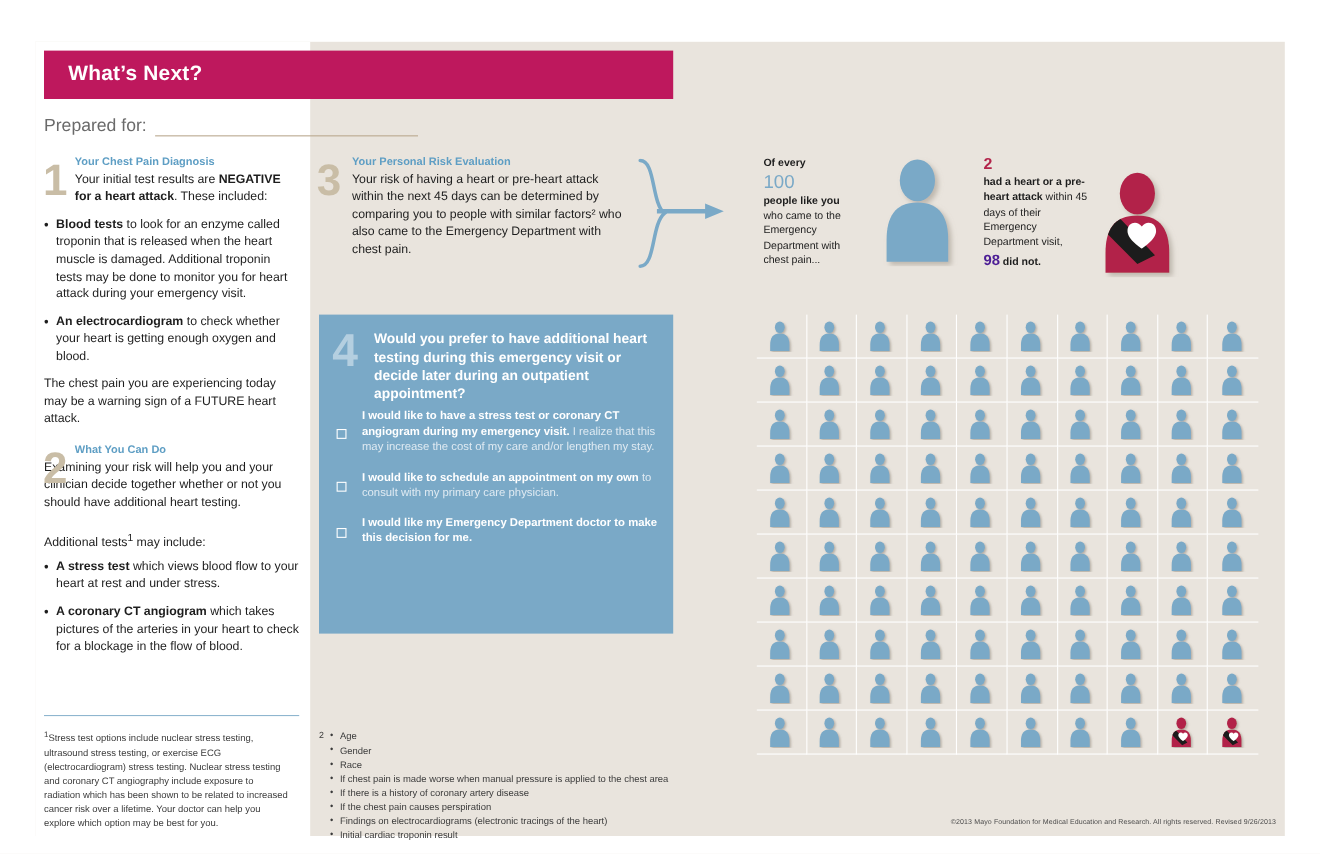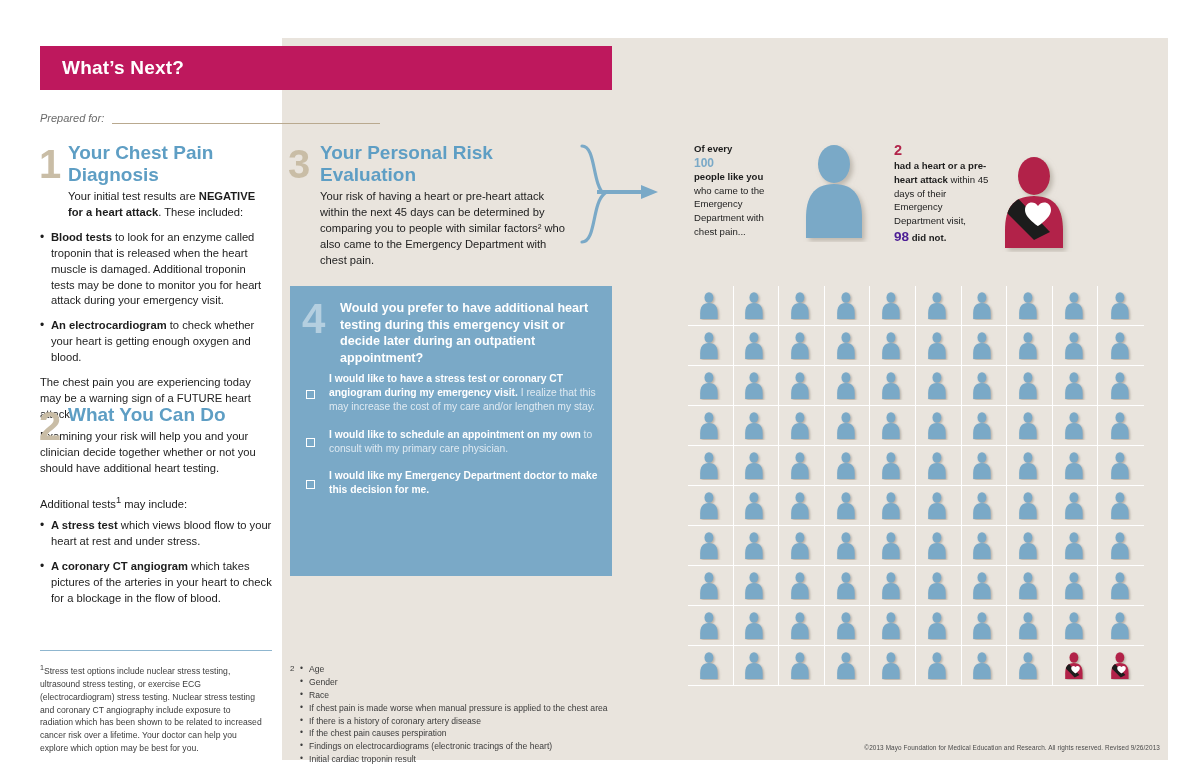--- a/index.html
+++ b/index.html
@@ -40,43 +40,42 @@
   }
 
   
   .prepared-row {
     position: absolute;
     left: 8px; top: 64px;
     width: 340px; height: 22px;
     display: flex; align-items: flex-end;
   }
   .prepared-label {
-    font-style: italic;
-    font-size: 11px;
+    font-size: 16px;
     color: #6a6a6a;
     margin-right: 8px;
   }
   .prepared-line {
     flex: 1;
     border-bottom: 1px solid #b9a98f;
     height: 12px;
   }
 
   
   .num {
     position: absolute;
     font-size: 40px;
     font-weight: bold;
     color: #c9bda6;
     line-height: 1;
     font-family: "Liberation Sans", sans-serif;
   }
   .sec-head {
     color: #5e9ec4;
-    font-size: 19px;
+    font-size: 10px;
     font-weight: bold;
   }
   .body-txt {
     font-size: 11.2px;
     color: #1d1d1d;
     line-height: 1.42;
   }
   .body-txt b { font-weight: bold; }
 
   ul.bl { list-style: none; margin-top: 9px; }
@@ -212,22 +211,22 @@
   .info-left {
     position: absolute;
     left: 662px; top: 104px;
     width: 95px;
     font-size: 9.6px;
     line-height: 1.42;
     color: #1d1d1d;
   }
   .big-blue {
     color: #7aa9c7;
-    font-size: 12px;
-    font-weight: bold;
+    font-size: 17px;
+    font-weight: normal;
     line-height: 1.2;
   }
   .info-right {
     position: absolute;
     left: 862px; top: 104px;
     width: 96px;
     font-size: 9.6px;
     line-height: 1.42;
     color: #1d1d1d;
   }

